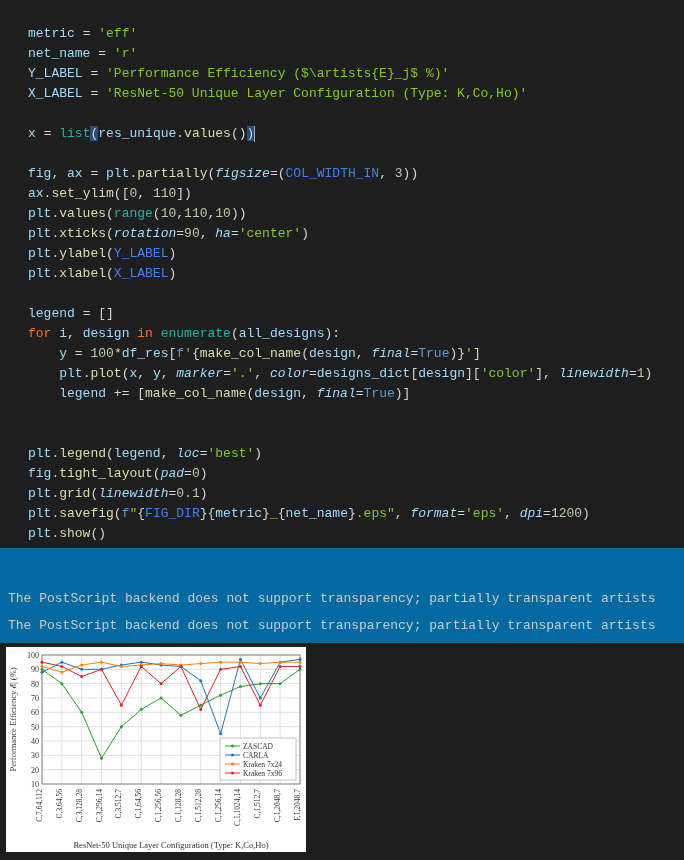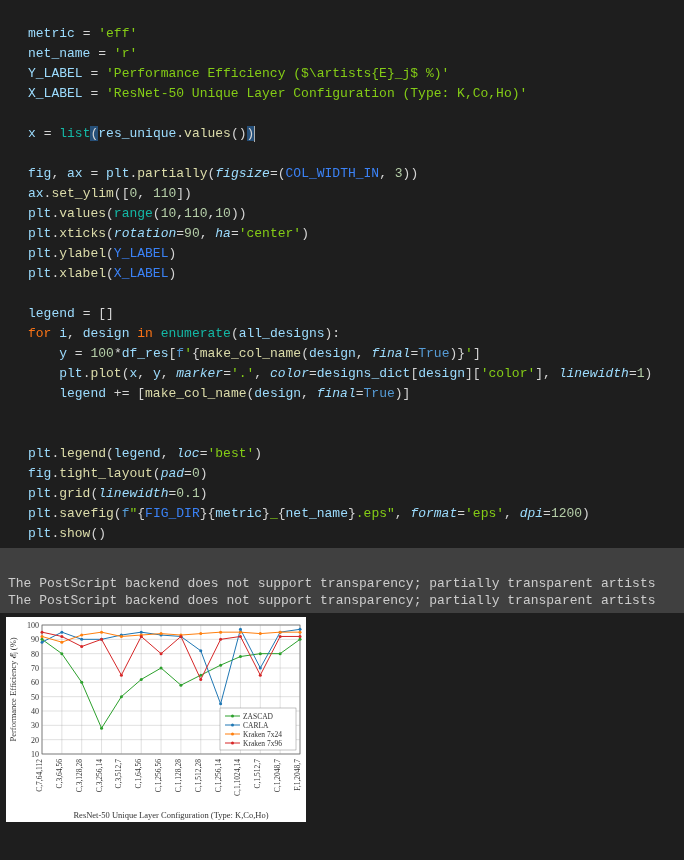--- a/index.html
+++ b/index.html
@@ -33,23 +33,23 @@
     display: inline-block;
     width: 1px;
     border-left: 1px solid #aeafad;
     height: 16px;
     vertical-align: text-top;
   }
   .sel {
     background: #264f78;
   }
   .output-area {
-    background: #404040;
+    background: #0369a1;
     padding: 10px 4px 4px 8px;
-    line-height: 17px;
+    line-height: 27px;
     white-space: pre;
     color: #cccccc;
     overflow: hidden;
   }
   .chart-wrap {
     margin: 4px 0 0 6px;
     width: 300px;
     background: #ffffff;
   }
   .chart-svg {

